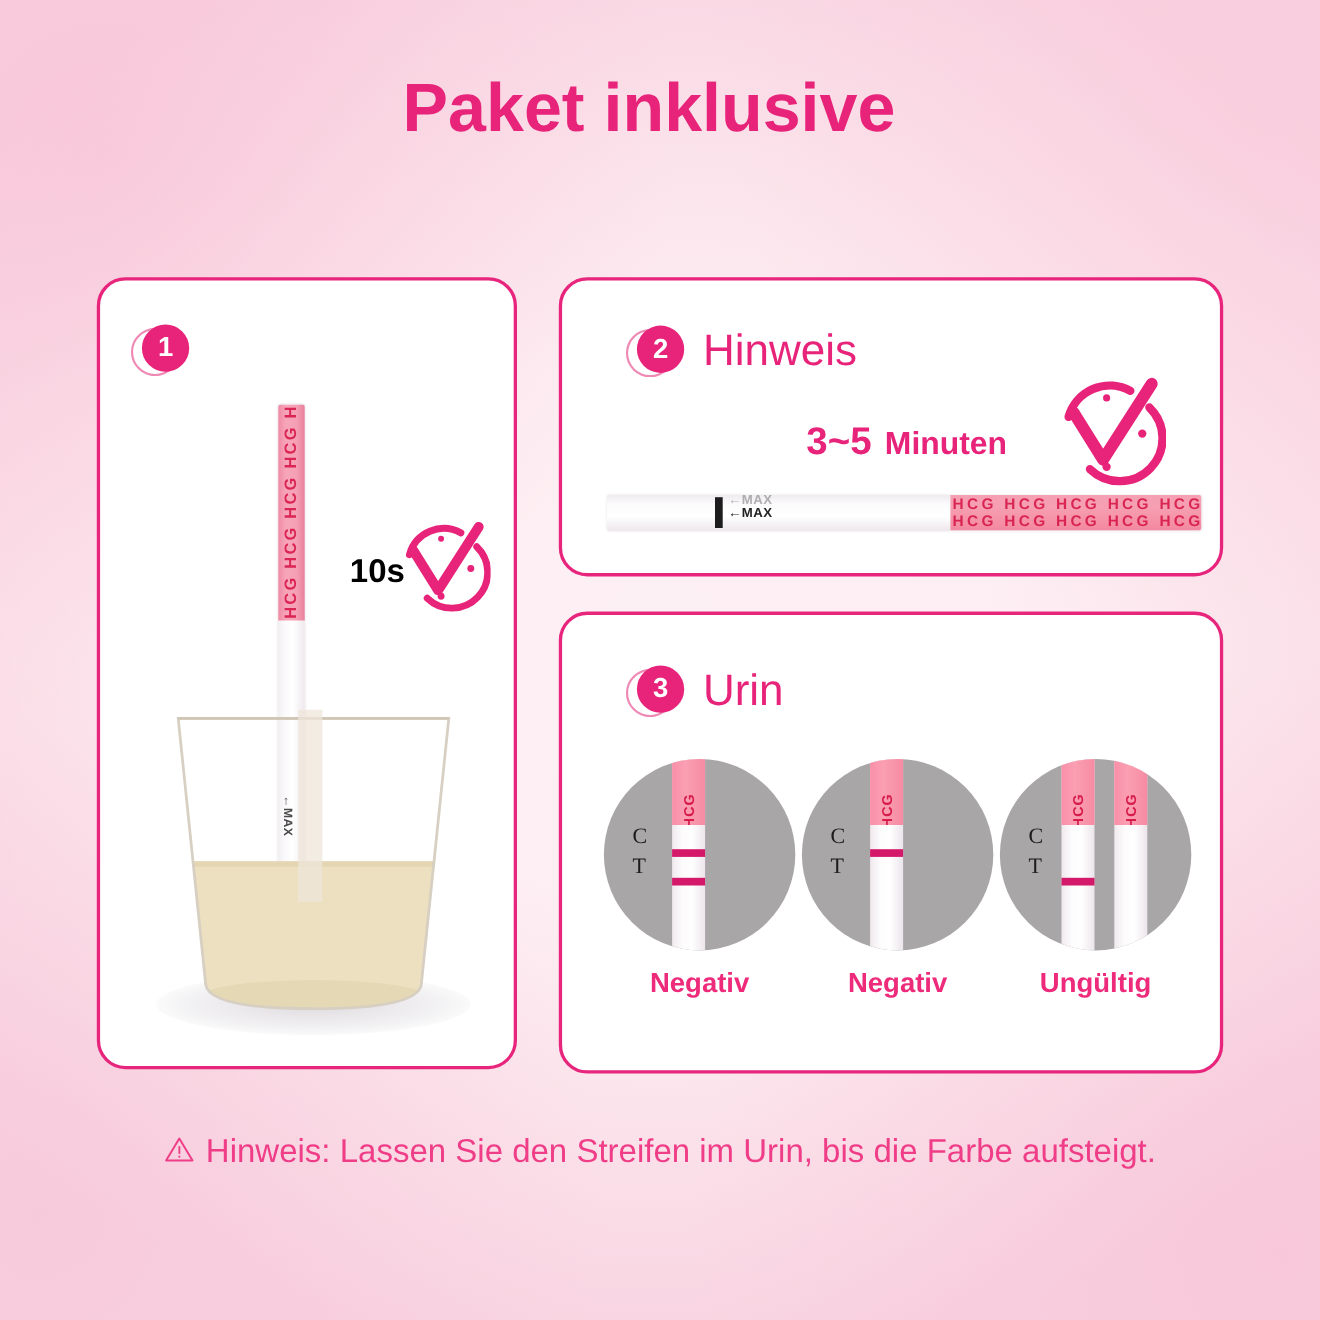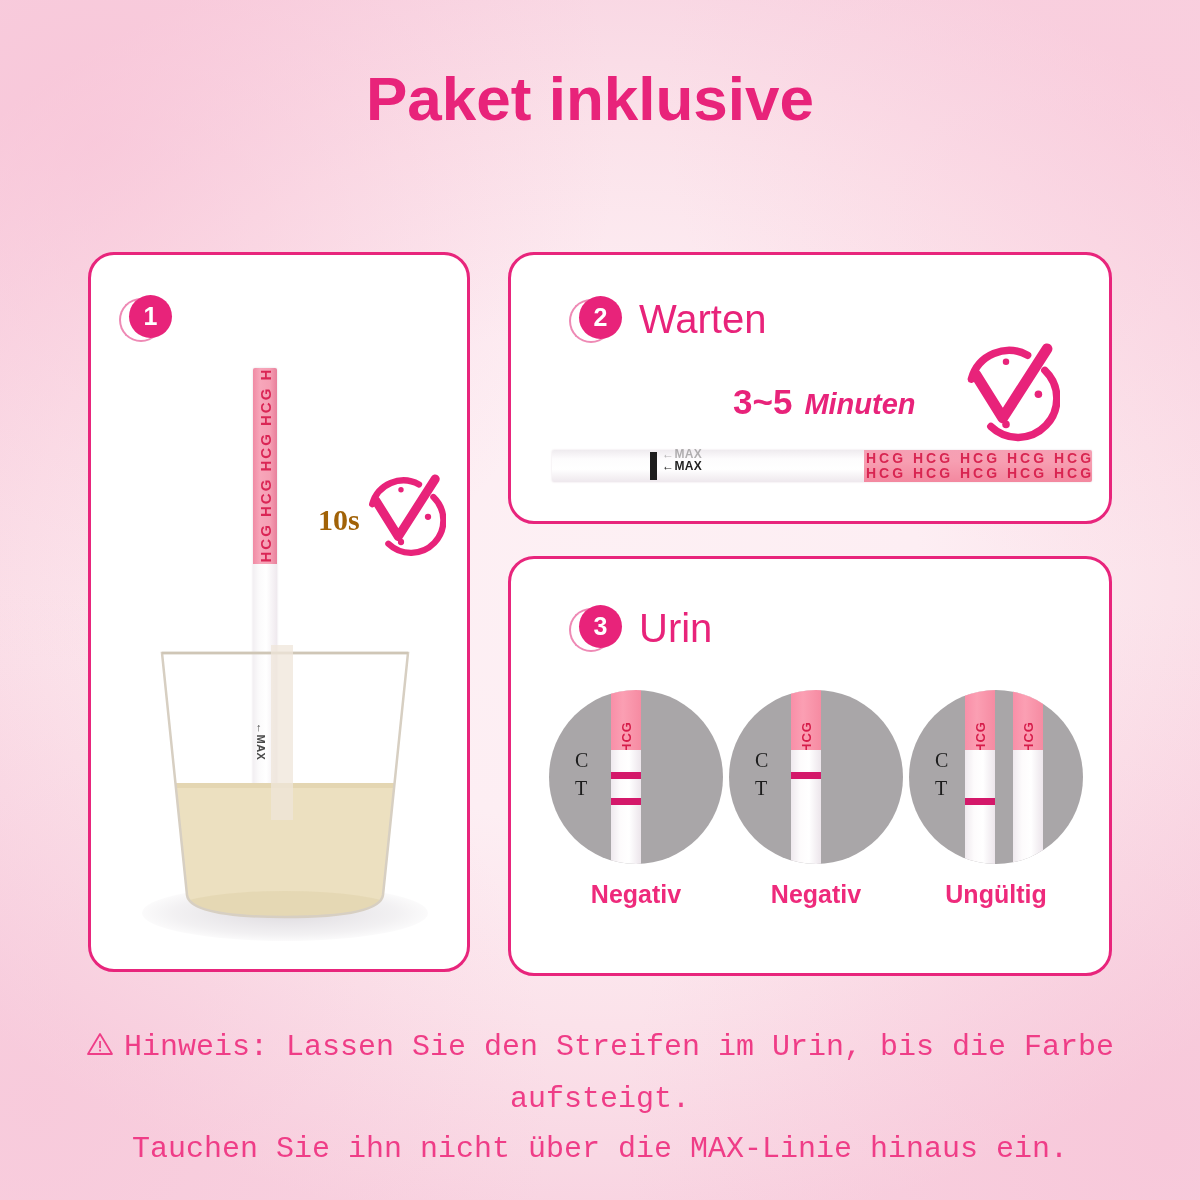--- a/index.html
+++ b/index.html
@@ -183,38 +183,37 @@
   
   .clockicon { position: absolute; }
 
   
   .tenS {
     position: absolute;
     left: 318px;
     top: 505px;
     font-size: 30px;
     font-weight: bold;
-    color: #a16207;
+    color: #000000;
     line-height: 1;
-    font-family: Liberation Serif, serif;
   }
 
   
   .minuten {
     position: absolute;
     left: 733px;
     top: 384px;
     font-size: 32px;
     font-weight: bold;
     color: #e8237a;
     line-height: 1;
     white-space: nowrap;
   }
   .minuten .num { font-size: 35px; margin-top: 28px; }
-  .minuten .word { margin-left: 12px; font-size: 29px; font-style: italic; }
+  .minuten .word { margin-left: 12px; font-size: 29px; }
 
   .hstrip {
     position: absolute;
     left: 552px;
     top: 450px;
     width: 540px;
     height: 32px;
   }
   .hstrip .body {
     position: absolute;
@@ -356,21 +355,20 @@
   
   .note {
     position: absolute;
     left: 0;
     top: 1022px;
     width: 1200px;
     text-align: center;
     color: #ef3d87;
     font-size: 30px;
     line-height: 50px;
-    font-family: Liberation Mono, monospace;
   }
   .note .warn {
     display: inline-block;
     vertical-align: -2px;
     margin-right: 10px;
   }
 </style>
 </head>
 <body>
 
@@ -430,21 +428,21 @@
     <circle cx="80" cy="52" r="3.5" fill="#e8237a"></circle>
   </svg>
 
   <div class="card" id="card-wait"></div>
 
   <div class="step-head" style="left:576px; top:296px;">
     <div class="badge">
       <div class="ring"></div>
       <div class="disc">2</div>
     </div>
-    <div class="step-label">Warten</div>
+    <div class="step-label">Hinweis</div>
   </div>
 
   <div class="minuten">
     <span class="num">3~5</span><span class="word">Minuten</span>
   </div>
 
   <svg class="clockicon" style="left:952px; top:338px;" width="108" height="108" viewBox="0 0 100 100">
     <path d="M18,38 A36,36 0 0 1 70,16" fill="none" stroke="#e8237a" stroke-width="7" stroke-linecap="round"></path>
     <path d="M86,30 A36,36 0 0 1 36,82" fill="none" stroke="#e8237a" stroke-width="7" stroke-linecap="round"></path>
     <path d="M22,34 L47,74 L88,10" fill="none" stroke="#e8237a" stroke-width="10" stroke-linecap="round" stroke-linejoin="round"></path>
@@ -526,16 +524,15 @@
   <div class="note">
     <div>
       <span class="warn">
         <svg width="28" height="26" viewBox="0 0 28 26">
           <path d="M14,3 L26,23 L2,23 Z" fill="none" stroke="#ef3d87" stroke-width="1.8" stroke-linejoin="round"></path>
           <rect x="13.2" y="10" width="1.7" height="7" fill="#ef3d87"></rect>
           <rect x="13.2" y="18.6" width="1.7" height="1.8" fill="#ef3d87"></rect>
         </svg>
       </span><span>Hinweis: Lassen Sie den Streifen im Urin, bis die Farbe aufsteigt.</span>
     </div>
-    <div>Tauchen Sie ihn nicht über die MAX-Linie hinaus ein.</div>
   </div>
 
 </div>
 
 </body></html>

